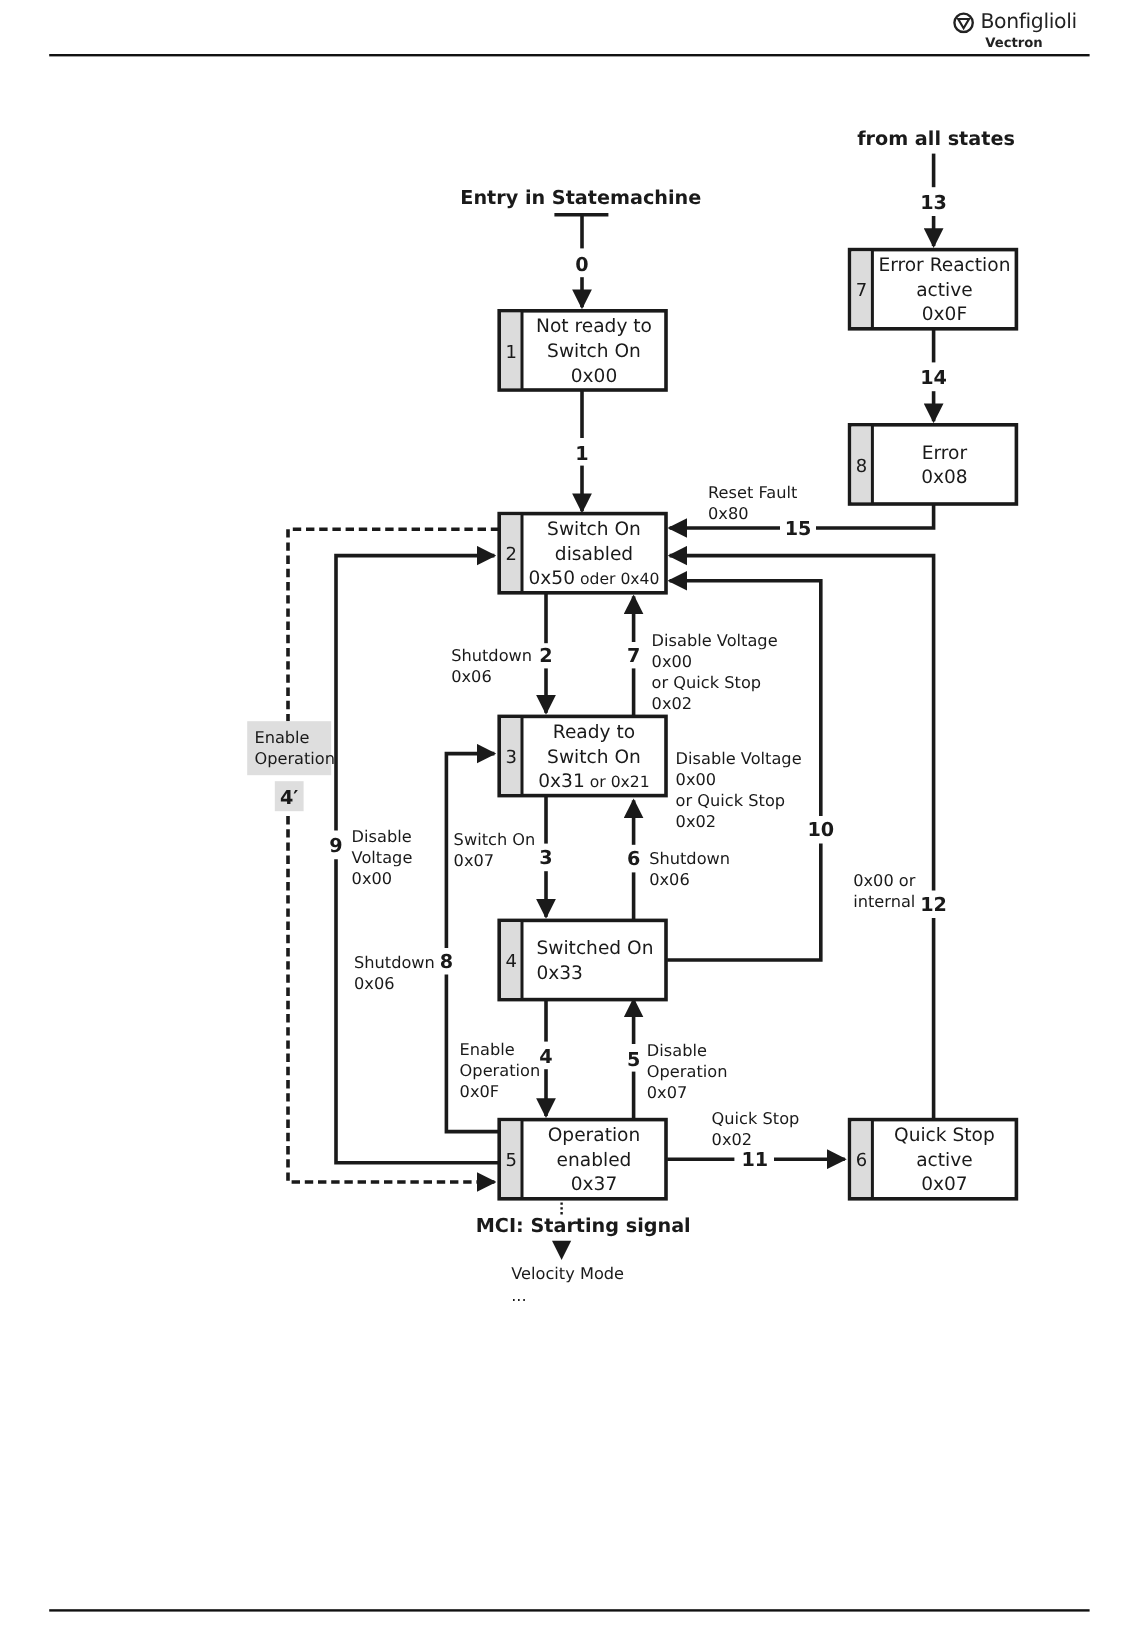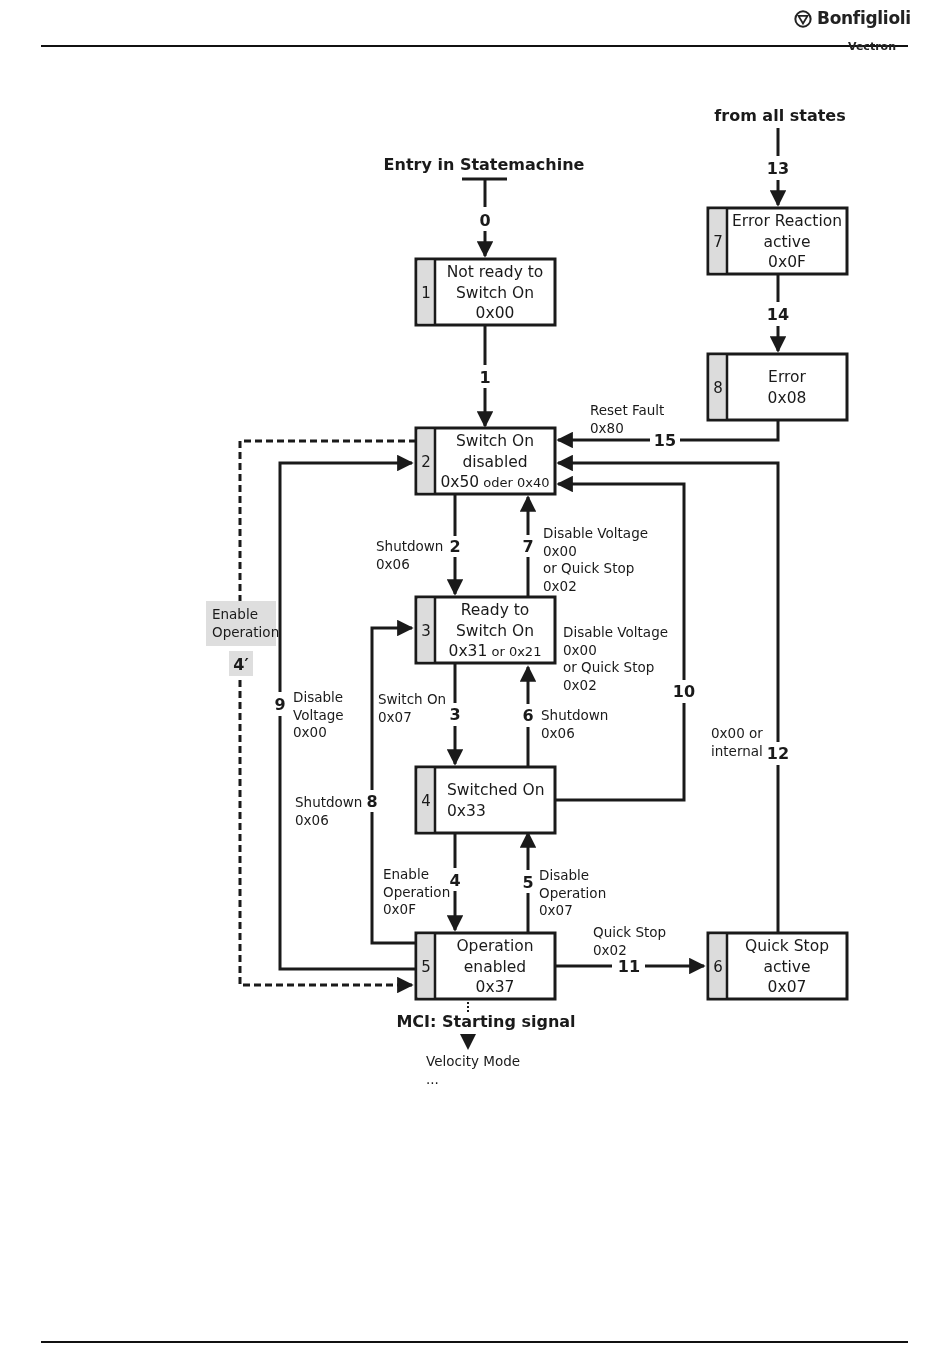--- a/index.html
+++ b/index.html
@@ -1,21 +1,21 @@
 <!DOCTYPE html>
 <html><head>
   <meta charset="utf-8">
   <style>
     html, body { margin: 0; padding: 0; background: #ffffff; }
     body { width: 950px; height: 1369px; position: relative; overflow: hidden;
            font-family: "DejaVu Sans", sans-serif; color: #1a1a1a; }
     .rule { position: absolute; left: 41px; width: 867px; height: 2px; background: #111; }
     #logo { position: absolute; left: 793px; top: 8px; width: 120px; height: 36px; }
-    #logo .brand { position: absolute; left: 24px; top: 0; font-size: 17px; font-weight: bold; color: #222; letter-spacing: -0.3px; }
-    #logo .sub { position: absolute; left: 28px; top: 32px; font-size: 11px; font-weight: bold; color: #222; margin-left: 27px; }
+    #logo .brand { position: absolute; left: 24px; top: 0; font-size: 17px; font-weight: normal; color: #222; letter-spacing: -0.3px; }
+    #logo .sub { position: absolute; left: 28px; top: 21px; font-size: 11px; font-weight: bold; color: #222; }
     #logo .mark { position: absolute; left: 1px; top: 2px; width: 18px; height: 18px; }
     svg#diagram { position: absolute; left: 0; top: 0; }
     .lbl { font-family: "DejaVu Sans", sans-serif; font-size: 13.5px; fill: #1a1a1a; }
     .num { font-family: "DejaVu Sans", sans-serif; font-size: 16px; font-weight: bold; fill: #1a1a1a; }
     .head { font-family: "DejaVu Sans", sans-serif; font-size: 16px; font-weight: bold; fill: #1a1a1a; }
     .stxt { font-family: "DejaVu Sans", sans-serif; font-size: 15.5px; fill: #1a1a1a; }
     .ssmall { font-family: "DejaVu Sans", sans-serif; font-size: 13px; fill: #1a1a1a; }
     .sid { font-family: "DejaVu Sans", sans-serif; font-size: 15px; fill: #1a1a1a; }
   </style>
 </head>

